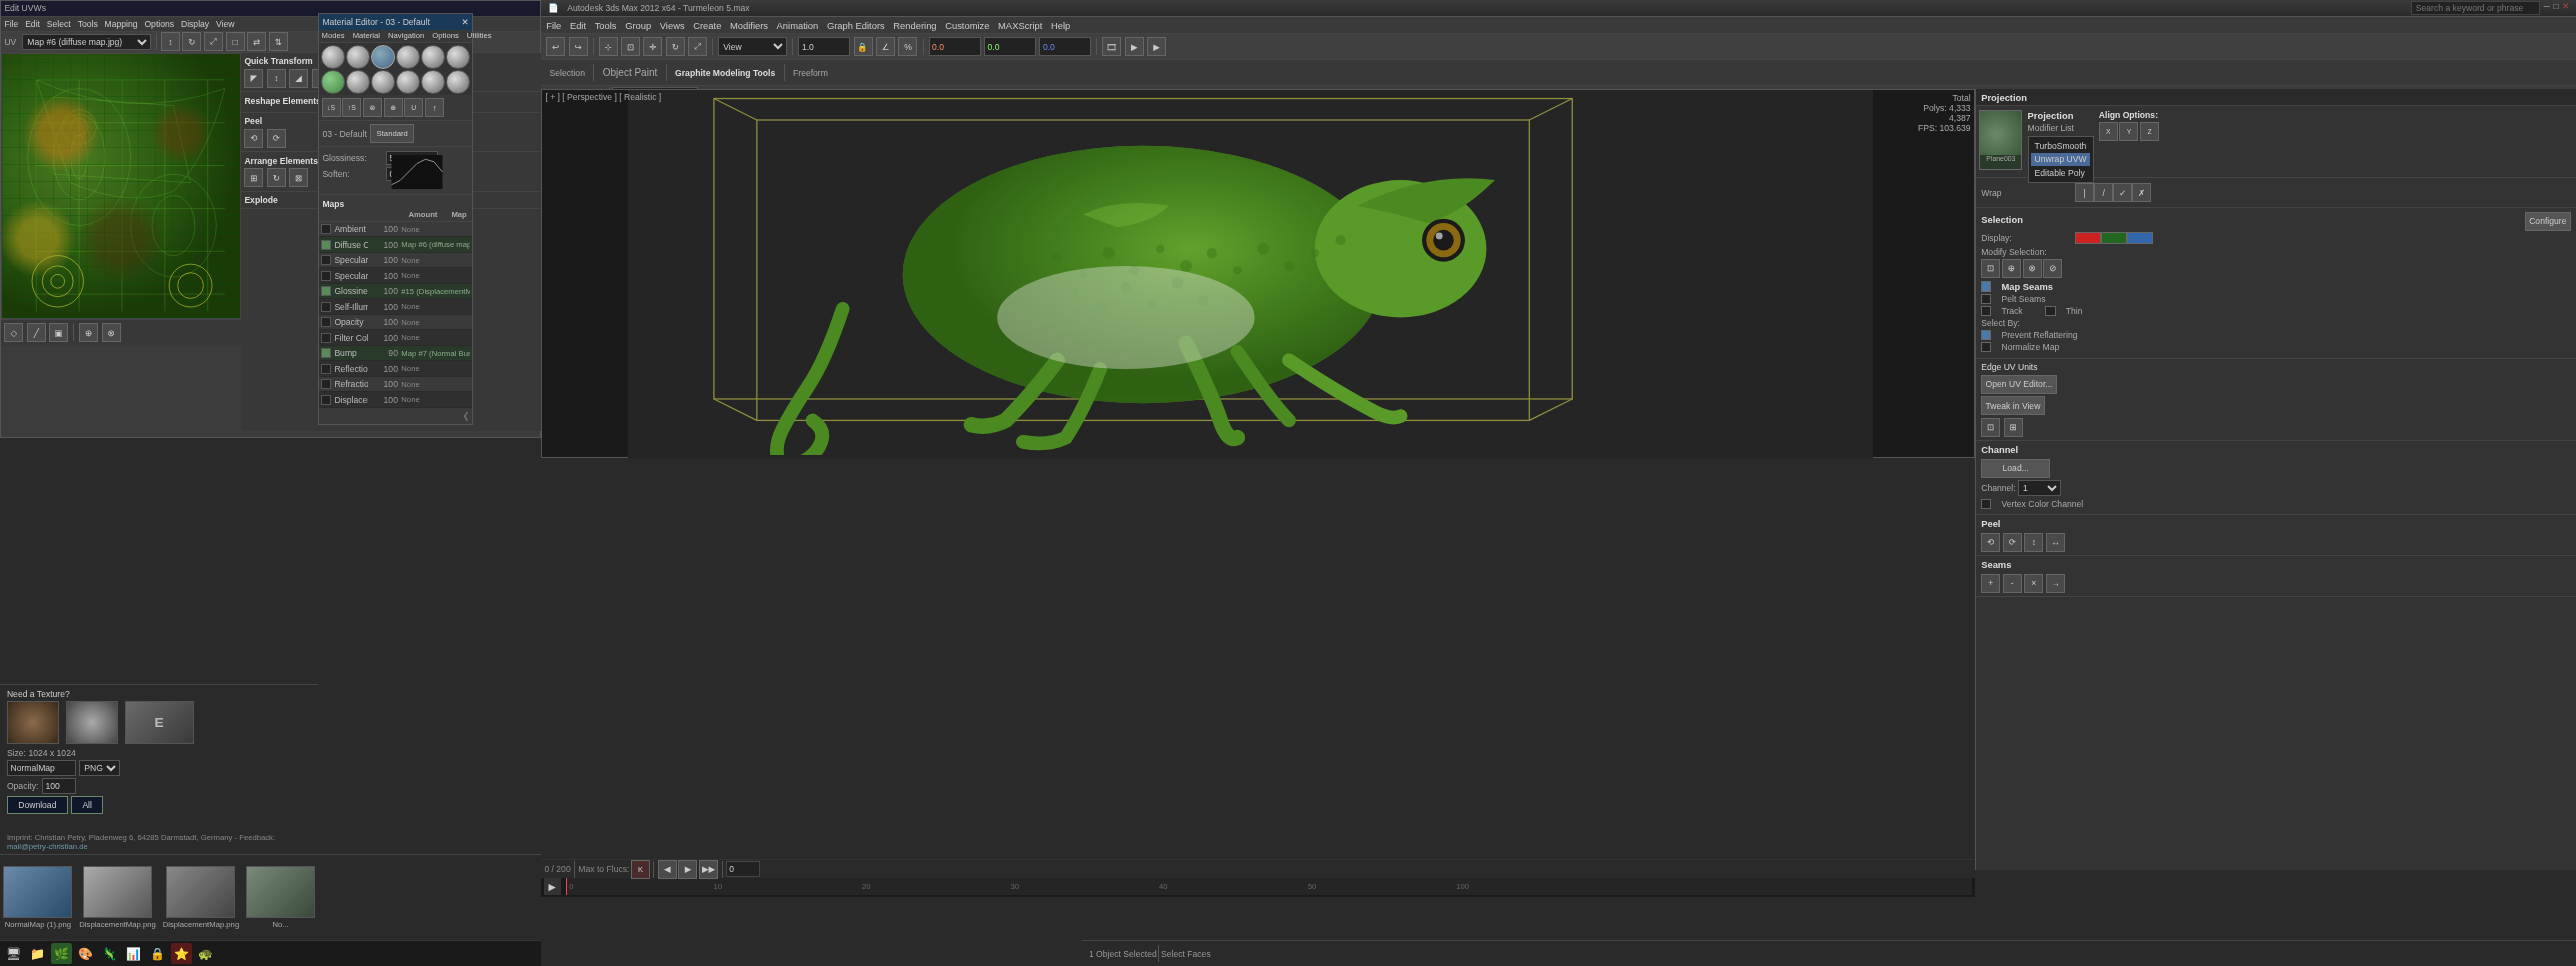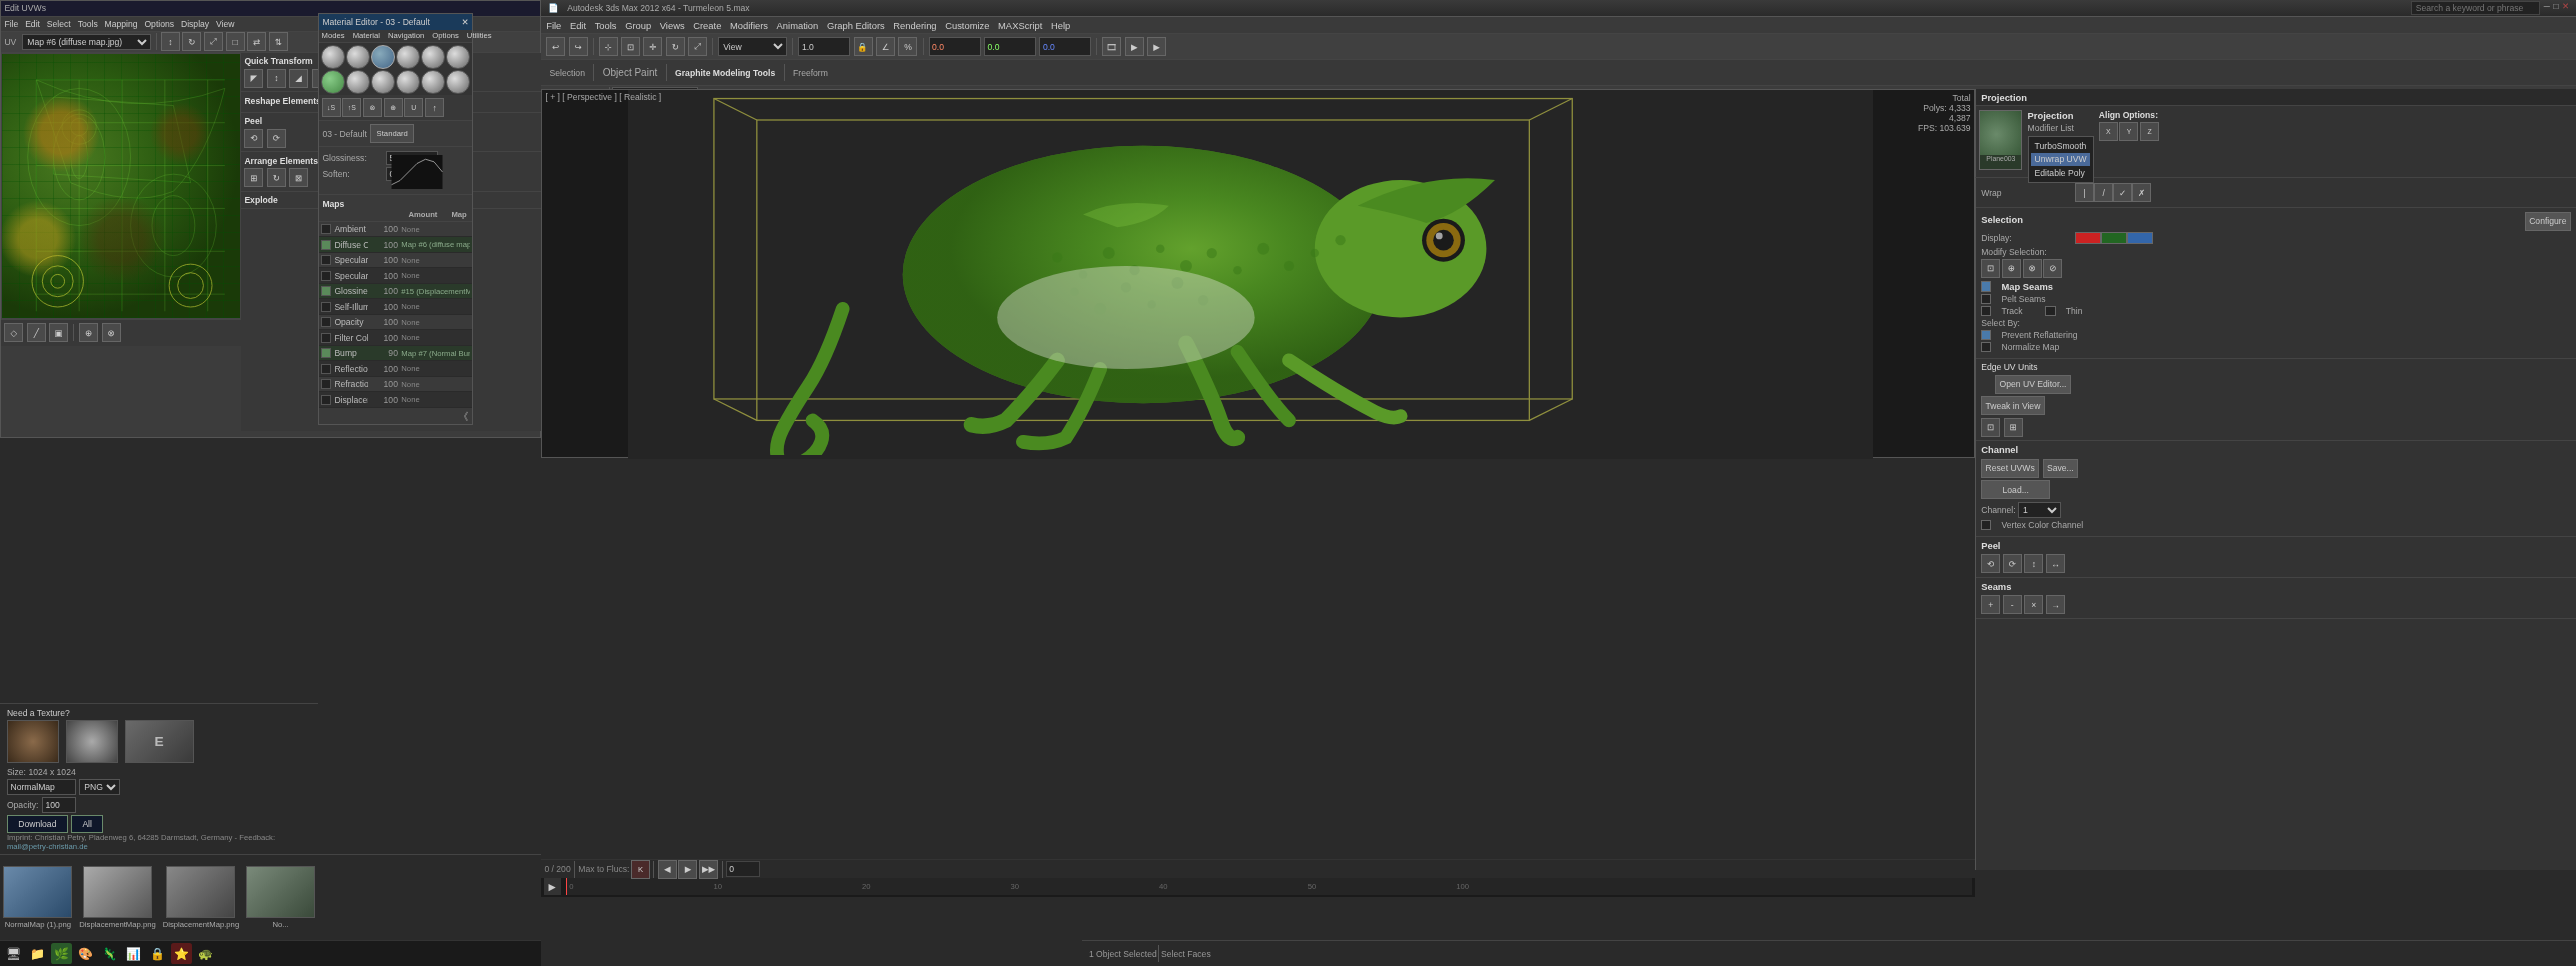--- a/index.html
+++ b/index.html
@@ -838,21 +838,21 @@
     </select>
   </div>
   <div style="display:flex;align-items:center;gap:3.4px;margin-bottom:2.6px;">
     <span style="font-size:8.6px;color:#aaa;">Opacity:</span>
     <input style="background: rgb(34, 34, 34); border: 0.9px solid rgb(85, 85, 85); color: rgb(204, 204, 204); height: 15.5px; font-size: 8.6px; width: 34px; padding: 0px 2.6px;" value="100">
   </div>
   <div style="display:flex;gap:3.4px;">
     <button class="download-btn">Download</button>
     <button class="download-btn">All</button>
   </div>
-  <div style="font-size:7.7px;color:#888;margin-top:0;">
+  <div style="font-size:7.7px;color:#888;margin-top:19px;">
     <span>Imprint: Christian Petry, Pladenweg 6, 64285 Darmstadt, Germany -</span>
     <span> Feedback: </span>
     <span style="color:#6a9aaa;">mail@petry-christian.de</span>
   </div>
 </div>
 
 <div id="bottom-thumbnails">
   <div class="thumb-item">
     <div class="thumb-img" style="background:linear-gradient(135deg,#6a8aaa,#2a4a6a);"></div>
     <span class="thumb-label">NormalMap (1).png</span>
@@ -1174,38 +1174,34 @@
       </div>
 
       <div class="checkbox-row">
         <div class="checkbox-box"></div>
         <span style="font-size:8.6px;color:#aaa;">Normalize Map</span>
       </div>
     </div>
 
     <div class="rpanel-section">
       <div style="font-size:8.6px;color:#ddd;margin-bottom:2.6px;">Edge UV Units</div>
-      <div style="display:flex;align-items:center;gap:3.4px;margin-left:14px;">
+      <div style="display:flex;align-items:center;gap:3.4px;">
         <div class="max-btn" style="font-size:8.6px;">Open UV Editor...</div>
       </div>
       <div style="display:flex;gap:3.4px;margin-top:2.6px;">
         <div class="max-btn" style="font-size:8.6px;">Tweak in View</div>
       </div>
       <div style="display:flex;gap:3.4px;margin-top:2.6px;">
         <div class="icon-btn">⊡</div>
         <div class="icon-btn">⊞</div>
       </div>
     </div>
 
     <div class="rpanel-section">
       <div class="rpanel-title">Channel</div>
-      <div style="display:flex;gap:3.4px;">
-        <div class="max-btn" style="font-size:8.6px;">Reset UVWs</div>
-        <div class="max-btn" style="font-size:8.6px;">Save...</div>
-      </div>
       <div style="margin-top:2.6px;">
         <div class="max-btn" style="font-size:8.6px;width:69px;">Load...</div>
       </div>
       <div style="margin-top:2.6px;font-size:8.6px;color:#aaa;">
         <span>Channel: </span>
         <select style="background:#222;border:0.9px solid #555;color:#ccc;height:15.5px;font-size:8.6px;width:43px;">
           <option>1</option>
           <option>2</option>
           <option>3</option>
         </select>

